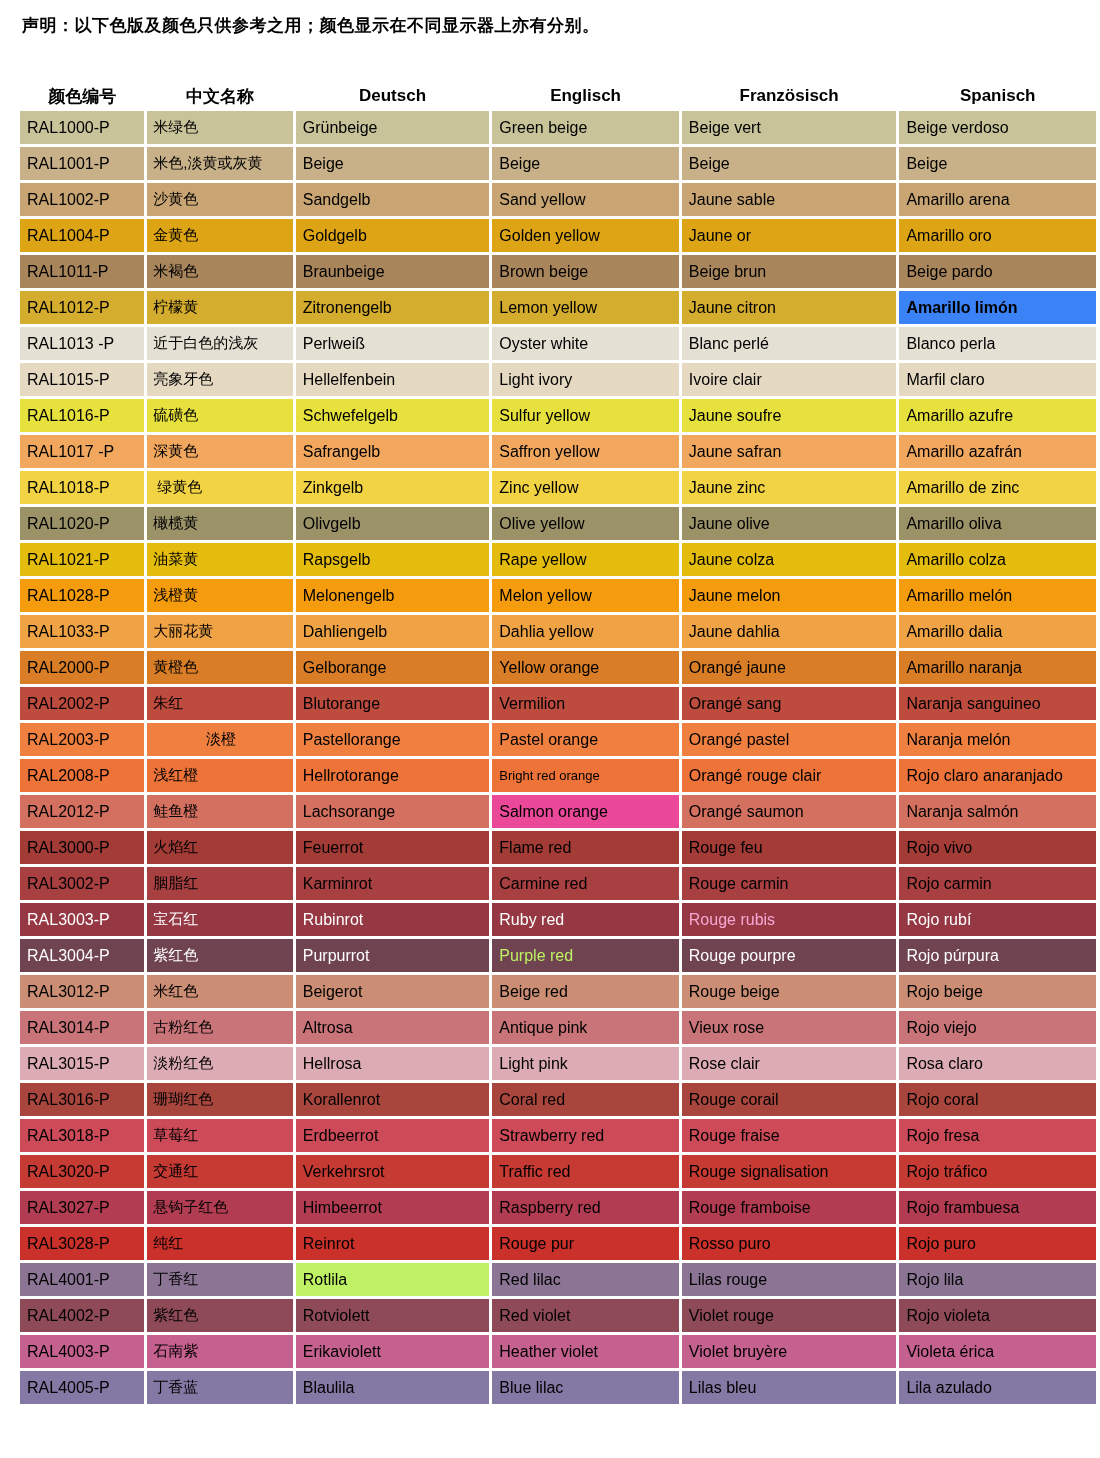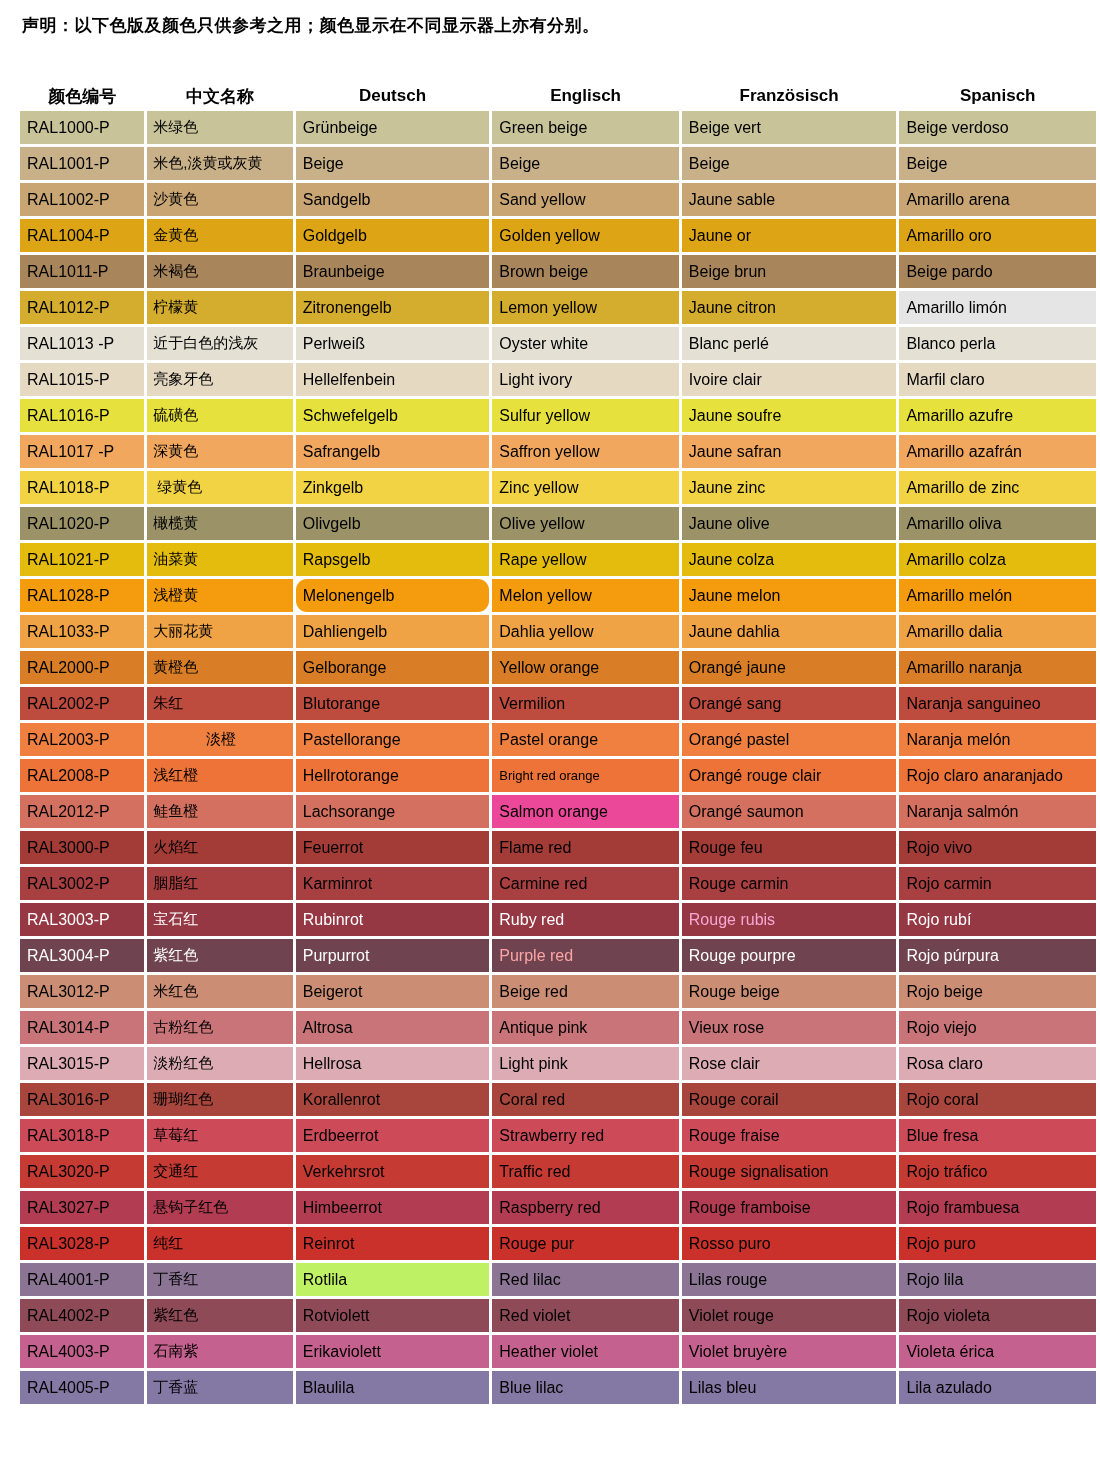--- a/index.html
+++ b/index.html
@@ -116,21 +116,21 @@
     <td class="en" style="background: rgb(169, 133, 92); color: rgb(0, 0, 0);">Brown beige</td>
     <td class="fr" style="background: rgb(169, 133, 92); color: rgb(0, 0, 0);">Beige brun</td>
     <td class="es" style="background: rgb(169, 133, 92); color: rgb(0, 0, 0);">Beige pardo</td>
   </tr>
       <tr>
     <td class="code" style="background: rgb(212, 172, 46); color: rgb(0, 0, 0);">RAL1012-P</td>
     <td class="zh" style="background: rgb(212, 172, 46); color: rgb(0, 0, 0);">柠檬黄</td>
     <td class="de" style="background: rgb(212, 172, 46); color: rgb(0, 0, 0);">Zitronengelb</td>
     <td class="en" style="background: rgb(212, 172, 46); color: rgb(0, 0, 0);">Lemon yellow</td>
     <td class="fr" style="background: rgb(212, 172, 46); color: rgb(0, 0, 0);">Jaune citron</td>
-    <td class="es" style="background: #e5e5e5; color: rgb(0, 0, 0);">Amarillo limón</td>
+    <td class="es" style="background: #3b82f6; color: rgb(0, 0, 0); font-weight: bold;">Amarillo limón</td>
   </tr>
       <tr>
     <td class="code" style="background: rgb(228, 224, 211); color: rgb(0, 0, 0);">RAL1013 -P</td>
     <td class="zh" style="background: rgb(228, 224, 211); color: rgb(0, 0, 0);">近于白色的浅灰</td>
     <td class="de" style="background: rgb(228, 224, 211); color: rgb(0, 0, 0);">Perlweiß</td>
     <td class="en" style="background: rgb(228, 224, 211); color: rgb(0, 0, 0);">Oyster white</td>
     <td class="fr" style="background: rgb(228, 224, 211); color: rgb(0, 0, 0);">Blanc perlé</td>
     <td class="es" style="background: rgb(228, 224, 211); color: rgb(0, 0, 0);">Blanco perla</td>
   </tr>
       <tr>
@@ -177,21 +177,21 @@
     <td class="code" style="background: rgb(228, 188, 14); color: rgb(0, 0, 0);">RAL1021-P</td>
     <td class="zh" style="background: rgb(228, 188, 14); color: rgb(0, 0, 0);">油菜黄</td>
     <td class="de" style="background: rgb(228, 188, 14); color: rgb(0, 0, 0);">Rapsgelb</td>
     <td class="en" style="background: rgb(228, 188, 14); color: rgb(0, 0, 0);">Rape yellow</td>
     <td class="fr" style="background: rgb(228, 188, 14); color: rgb(0, 0, 0);">Jaune colza</td>
     <td class="es" style="background: rgb(228, 188, 14); color: rgb(0, 0, 0);">Amarillo colza</td>
   </tr>
       <tr>
     <td class="code" style="background: rgb(245, 155, 14); color: rgb(0, 0, 0);">RAL1028-P</td>
     <td class="zh" style="background: rgb(245, 155, 14); color: rgb(0, 0, 0);">浅橙黄</td>
-    <td class="de" style="background: rgb(245, 155, 14); color: rgb(0, 0, 0); border-radius: 11px;">Melonengelb</td>
+    <td class="de" style="background: rgb(245, 155, 14); color: rgb(0, 0, 0);">Melonengelb</td>
     <td class="en" style="background: rgb(245, 155, 14); color: rgb(0, 0, 0);">Melon yellow</td>
     <td class="fr" style="background: rgb(245, 155, 14); color: rgb(0, 0, 0);">Jaune melon</td>
     <td class="es" style="background: rgb(245, 155, 14); color: rgb(0, 0, 0);">Amarillo melón</td>
   </tr>
       <tr>
     <td class="code" style="background: rgb(240, 163, 68); color: rgb(0, 0, 0);">RAL1033-P</td>
     <td class="zh" style="background: rgb(240, 163, 68); color: rgb(0, 0, 0);">大丽花黄</td>
     <td class="de" style="background: rgb(240, 163, 68); color: rgb(0, 0, 0);">Dahliengelb</td>
     <td class="en" style="background: rgb(240, 163, 68); color: rgb(0, 0, 0);">Dahlia yellow</td>
     <td class="fr" style="background: rgb(240, 163, 68); color: rgb(0, 0, 0);">Jaune dahlia</td>
@@ -258,21 +258,21 @@
     <td class="zh" style="background: rgb(149, 56, 67); color: rgb(255, 255, 255);">宝石红</td>
     <td class="de" style="background: rgb(149, 56, 67); color: rgb(255, 255, 255);">Rubinrot</td>
     <td class="en" style="background: rgb(149, 56, 67); color: rgb(255, 255, 255);">Ruby red</td>
     <td class="fr" style="background: rgb(149, 56, 67); color: #f9a8d4;">Rouge rubis</td>
     <td class="es" style="background: rgb(149, 56, 67); color: rgb(255, 255, 255);">Rojo rubí</td>
   </tr>
       <tr>
     <td class="code" style="background: rgb(111, 67, 80); color: rgb(255, 255, 255);">RAL3004-P</td>
     <td class="zh" style="background: rgb(111, 67, 80); color: rgb(255, 255, 255);">紫红色</td>
     <td class="de" style="background: rgb(111, 67, 80); color: rgb(255, 255, 255);">Purpurrot</td>
-    <td class="en" style="background: rgb(111, 67, 80); color: #fca5a5;">Purple red</td>
+    <td class="en" style="background: rgb(111, 67, 80); color: #bef264;">Purple red</td>
     <td class="fr" style="background: rgb(111, 67, 80); color: rgb(255, 255, 255);">Rouge pourpre</td>
     <td class="es" style="background: rgb(111, 67, 80); color: rgb(255, 255, 255);">Rojo púrpura</td>
   </tr>
       <tr>
     <td class="code" style="background: rgb(203, 141, 115); color: rgb(0, 0, 0);">RAL3012-P</td>
     <td class="zh" style="background: rgb(203, 141, 115); color: rgb(0, 0, 0);">米红色</td>
     <td class="de" style="background: rgb(203, 141, 115); color: rgb(0, 0, 0);">Beigerot</td>
     <td class="en" style="background: rgb(203, 141, 115); color: rgb(0, 0, 0);">Beige red</td>
     <td class="fr" style="background: rgb(203, 141, 115); color: rgb(0, 0, 0);">Rouge beige</td>
     <td class="es" style="background: rgb(203, 141, 115); color: rgb(0, 0, 0);">Rojo beige</td>
@@ -300,21 +300,21 @@
     <td class="en" style="background: rgb(168, 70, 61); color: rgb(0, 0, 0);">Coral red</td>
     <td class="fr" style="background: rgb(168, 70, 61); color: rgb(0, 0, 0);">Rouge corail</td>
     <td class="es" style="background: rgb(168, 70, 61); color: rgb(0, 0, 0);">Rojo coral</td>
   </tr>
       <tr>
     <td class="code" style="background: rgb(205, 75, 89); color: rgb(0, 0, 0);">RAL3018-P</td>
     <td class="zh" style="background: rgb(205, 75, 89); color: rgb(0, 0, 0);">草莓红</td>
     <td class="de" style="background: rgb(205, 75, 89); color: rgb(0, 0, 0);">Erdbeerrot</td>
     <td class="en" style="background: rgb(205, 75, 89); color: rgb(0, 0, 0);">Strawberry red</td>
     <td class="fr" style="background: rgb(205, 75, 89); color: rgb(0, 0, 0);">Rouge fraise</td>
-    <td class="es" style="background: rgb(205, 75, 89); color: rgb(0, 0, 0);">Blue fresa</td>
+    <td class="es" style="background: rgb(205, 75, 89); color: rgb(0, 0, 0);">Rojo fresa</td>
   </tr>
       <tr>
     <td class="code" style="background: rgb(197, 58, 50); color: rgb(0, 0, 0);">RAL3020-P</td>
     <td class="zh" style="background: rgb(197, 58, 50); color: rgb(0, 0, 0);">交通红</td>
     <td class="de" style="background: rgb(197, 58, 50); color: rgb(0, 0, 0);">Verkehrsrot</td>
     <td class="en" style="background: rgb(197, 58, 50); color: rgb(0, 0, 0);">Traffic red</td>
     <td class="fr" style="background: rgb(197, 58, 50); color: rgb(0, 0, 0);">Rouge signalisation</td>
     <td class="es" style="background: rgb(197, 58, 50); color: rgb(0, 0, 0);">Rojo tráfico</td>
   </tr>
       <tr>

